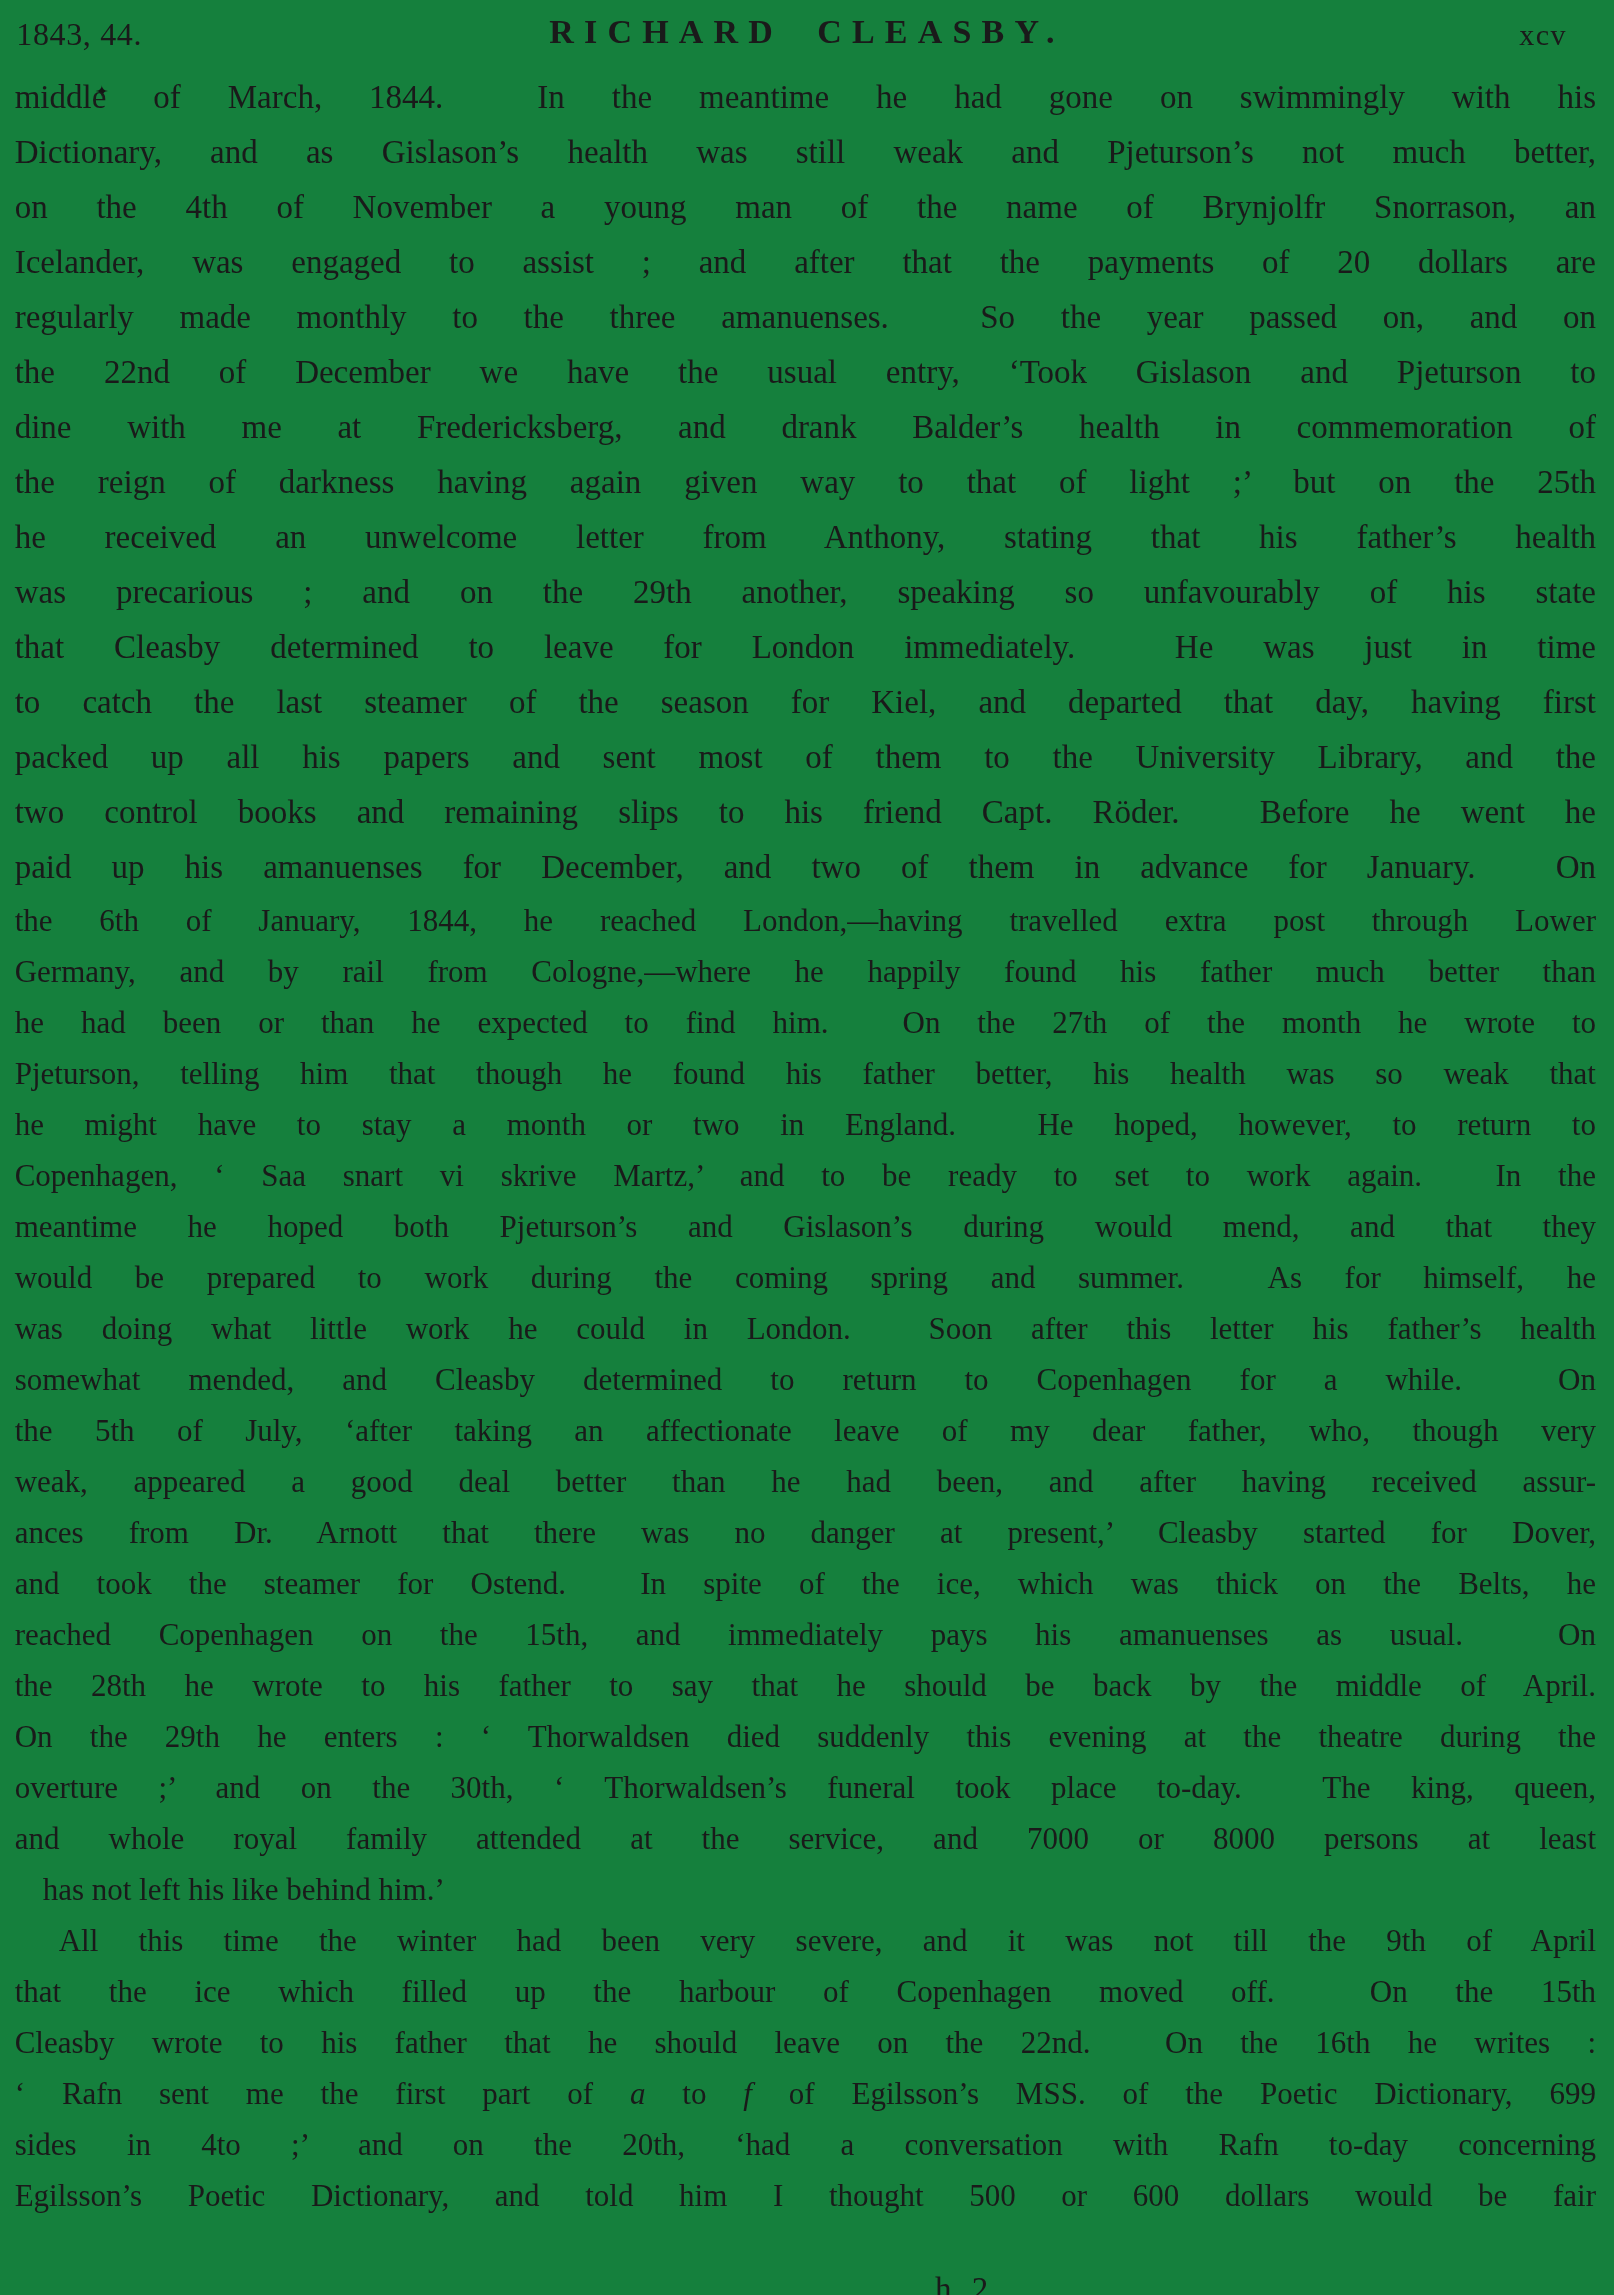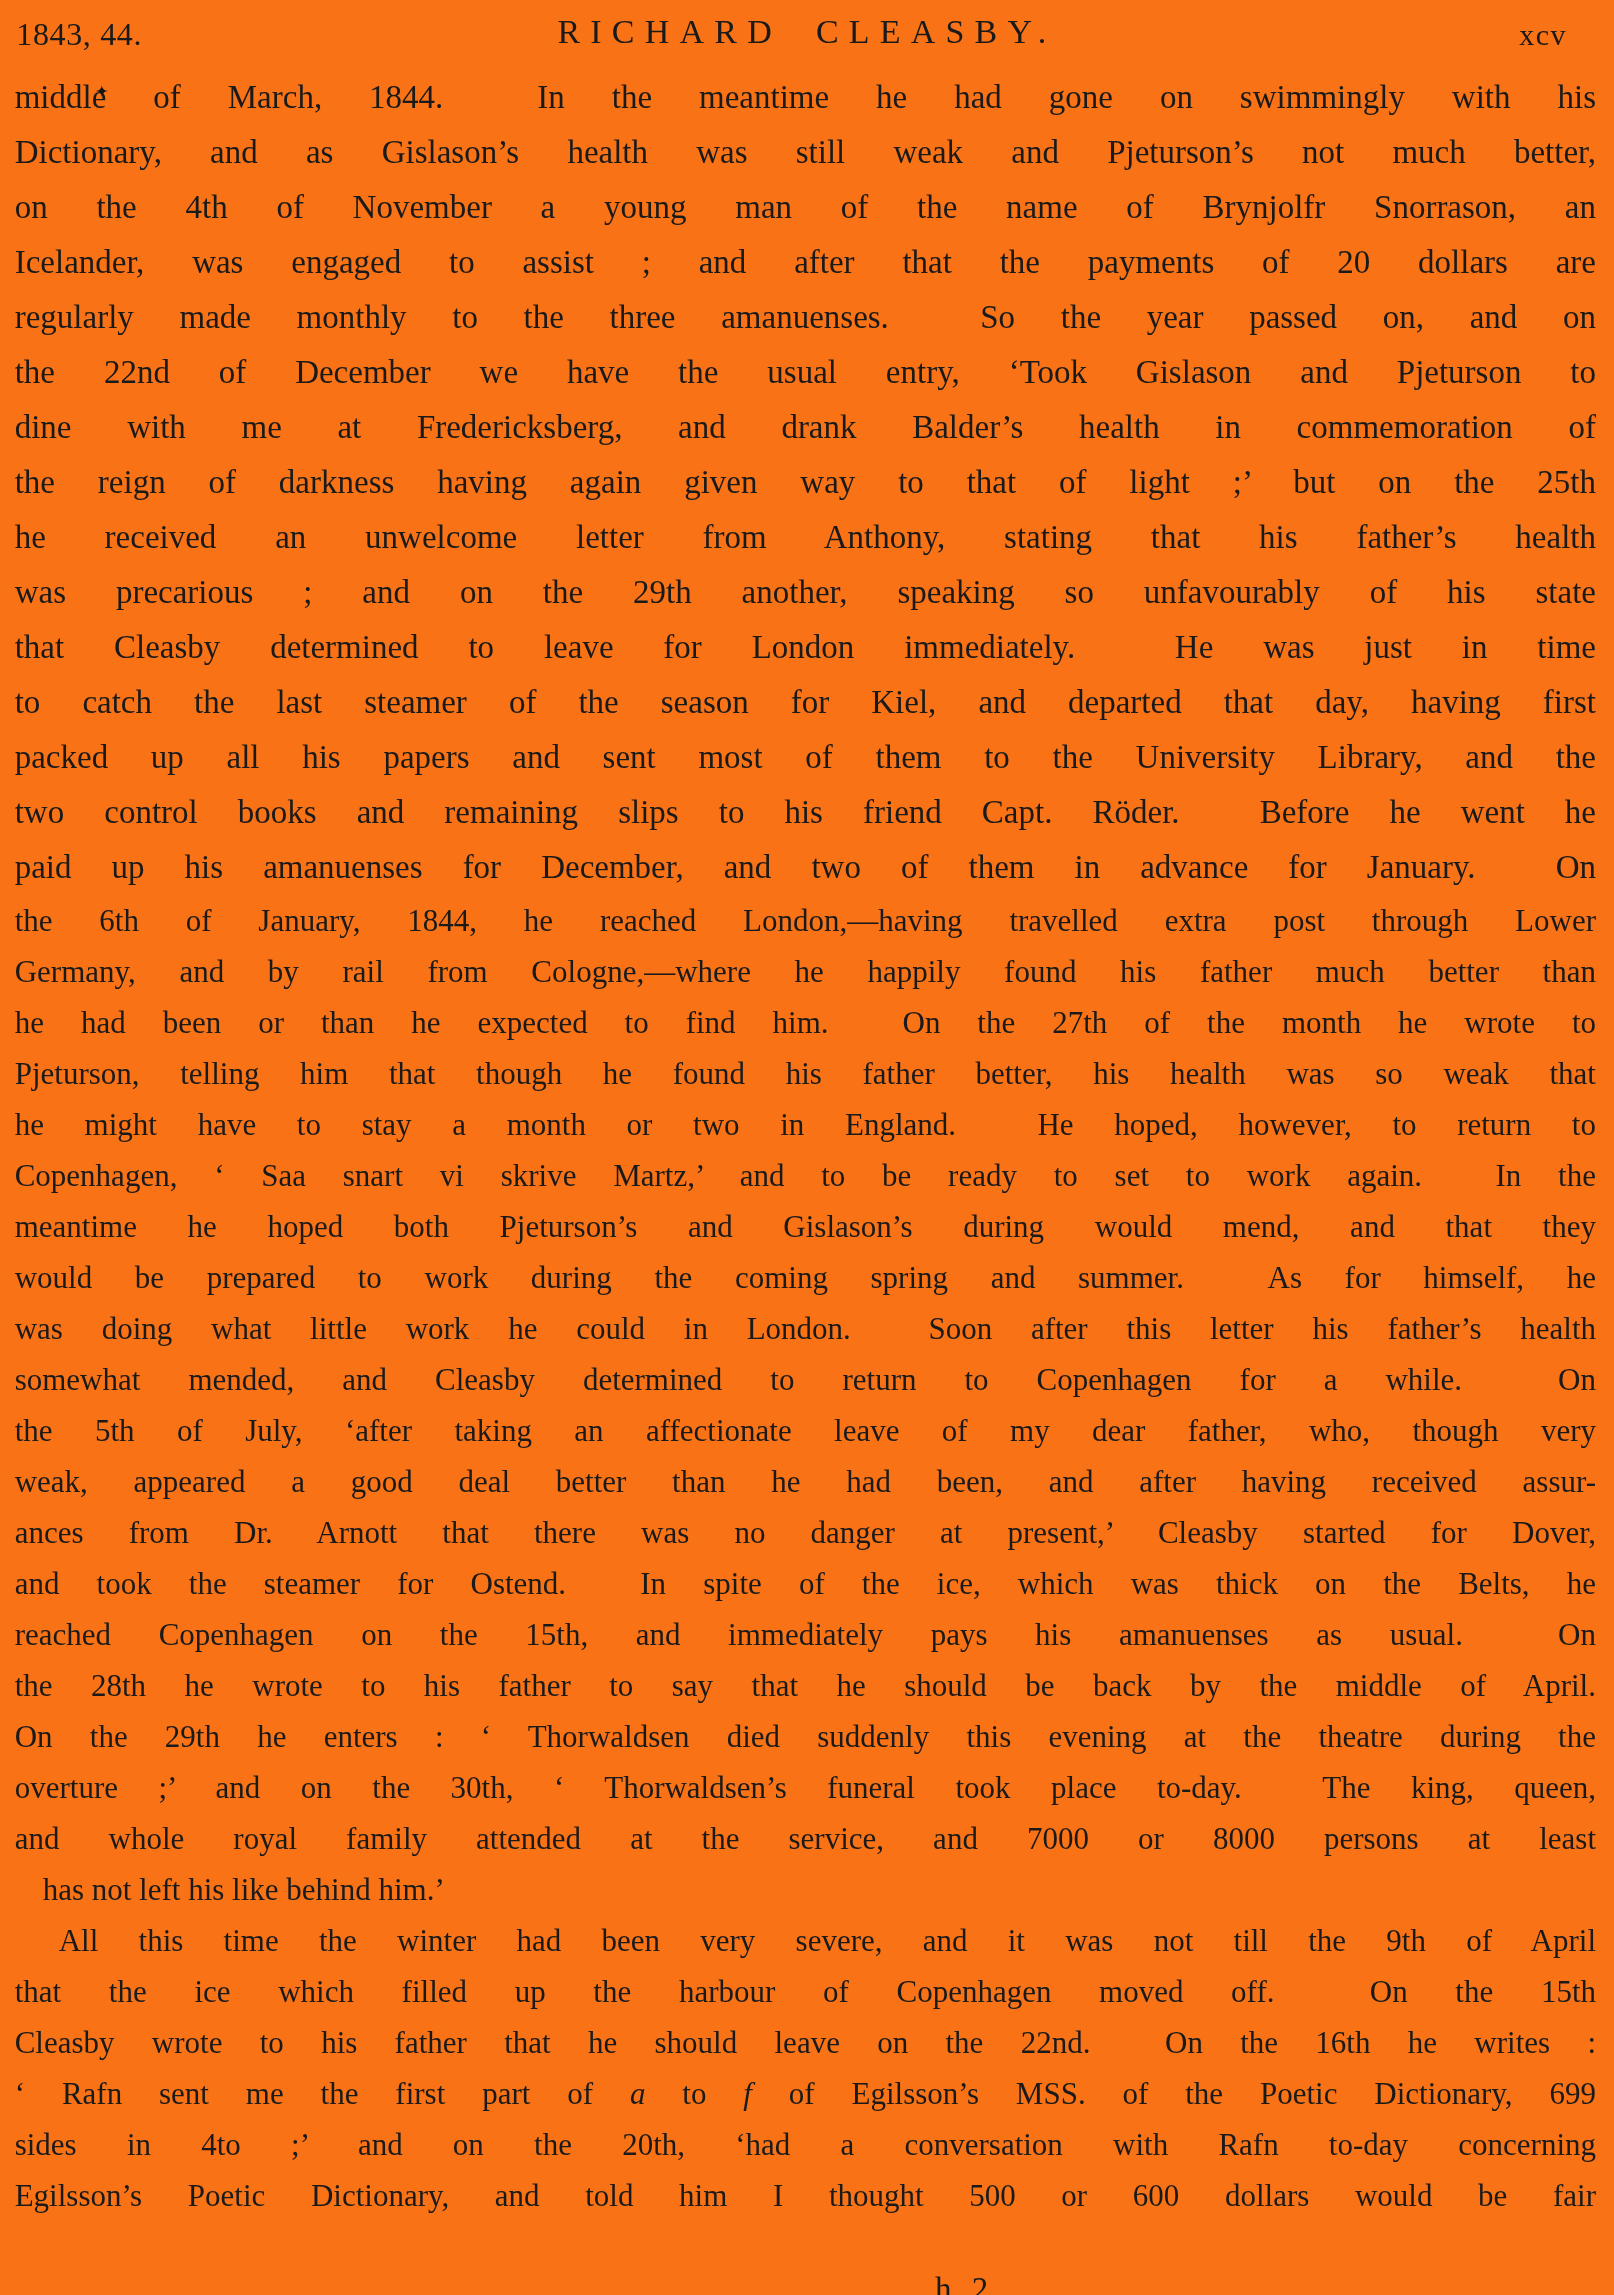--- a/index.html
+++ b/index.html
@@ -4,37 +4,38 @@
 <style>
   html, body {
     margin: 0;
     padding: 0;
     background: #ffffff;
   }
   .page {
     position: relative;
     width: 1614px;
     height: 2295px;
-    background: #f97316;
+    background: #15803d;
     color: #1a1a1a;
     font-family: "Liberation Serif", "DejaVu Serif", serif;
     overflow: hidden;
   }
   
   .running-head { position: absolute; top: 0; left: 0; right: 0; height: 65px; }
   .h-date {
     position: absolute; left: 16.3px; top: 16.3px;
     font-size: 32px; letter-spacing: 0.02em;
   }
   .h-title {
     position: absolute; left: 0; right: 0; top: 13px;
     text-align: center;
     font-size: 34px;
     letter-spacing: 0.30em;
     word-spacing: 0.45em;
+    font-weight: bold;
   }
   .h-pagenum {
     position: absolute; right: 47px; top: 18px;
     font-size: 30px; letter-spacing: 0.05em;
   }
   .printers-mark {
     position: absolute; left: 95px; top: 82px;
     font-size: 16.3px;
     font-family: "DejaVu Sans", sans-serif;
     color: #141414;

